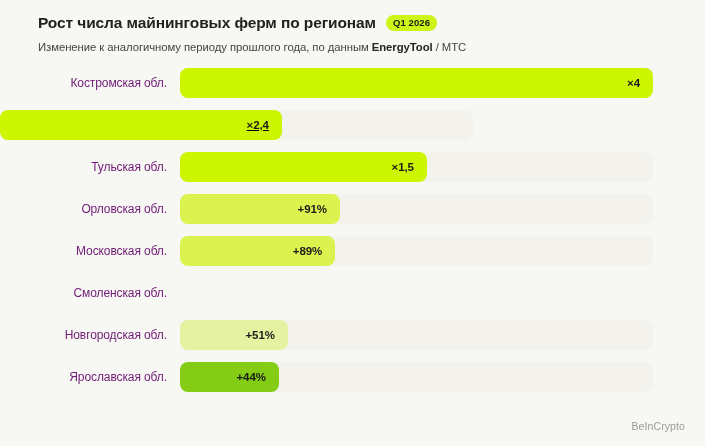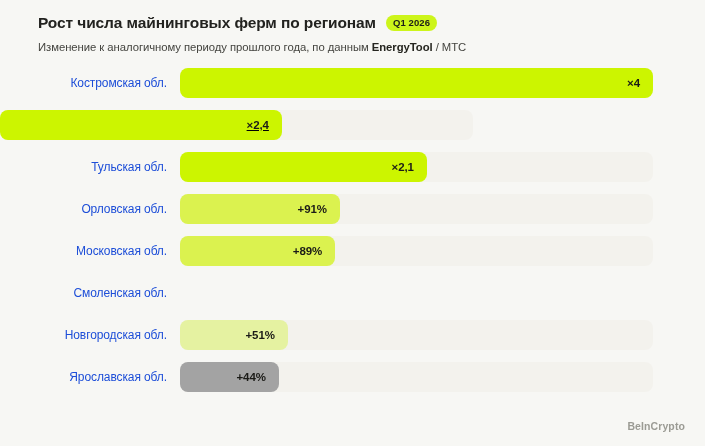--- a/index.html
+++ b/index.html
@@ -70,21 +70,21 @@
     margin-bottom: 12px;
   }
 
   .bar-label {
     width: 180px;
     flex: 0 0 180px;
     text-align: right;
     padding-right: 13px;
     box-sizing: border-box;
     font-size: 12px;
-    color: #1d4ed8;
+    color: #701a75;
     letter-spacing: -0.1px;
     white-space: nowrap;
   }
 
   .bar-track {
     position: relative;
     height: 30px;
     width: 473px;
     flex: 0 0 473px;
     background: #f3f2ed;
@@ -109,21 +109,21 @@
     padding-right: 13px;
     letter-spacing: -0.1px;
     white-space: nowrap;
   }
 
   .footer-brand {
     position: absolute;
     right: 20px;
     bottom: 14px;
     font-size: 10.5px;
-    font-weight: bold;
+    font-weight: normal;
     color: #9b9b94;
     letter-spacing: 0.1px;
   }
 </style>
 </head>
 <body>
 
 <div class="header">
   <div class="title-row">
     <div class="chart-title">Рост числа майнинговых ферм по регионам</div>
@@ -147,21 +147,21 @@
       <div class="bar-track">
         <div class="bar-fill" style="width: 59.6%; background: rgb(204, 245, 0); text-decoration: underline;">
           <span class="bar-value">×2,4</span>
         </div>
       </div>
     </div>
     <div class="bar-row">
       <div class="bar-label">Тульская обл.</div>
       <div class="bar-track">
         <div class="bar-fill" style="width: 52.2%; background: rgb(204, 245, 0);">
-          <span class="bar-value">×2,1</span>
+          <span class="bar-value">×1,5</span>
         </div>
       </div>
     </div>
     <div class="bar-row">
       <div class="bar-label">Орловская обл.</div>
       <div class="bar-track">
         <div class="bar-fill" style="width: 33.8%; background: rgb(219, 242, 79);">
           <span class="bar-value">+91%</span>
         </div>
       </div>
@@ -181,20 +181,20 @@
       <div class="bar-label">Новгородская обл.</div>
       <div class="bar-track">
         <div class="bar-fill" style="width: 22.8%; background: rgb(229, 242, 161);">
           <span class="bar-value">+51%</span>
         </div>
       </div>
     </div>
     <div class="bar-row">
       <div class="bar-label">Ярославская обл.</div>
       <div class="bar-track">
-        <div class="bar-fill" style="width: 20.9%; background: #a3a3a3;">
+        <div class="bar-fill" style="width: 20.9%; background: #84cc16;">
           <span class="bar-value">+44%</span>
         </div>
       </div>
     </div>
   </div>
 
 <div class="footer-brand">BeInCrypto</div>
 
 </body></html>

